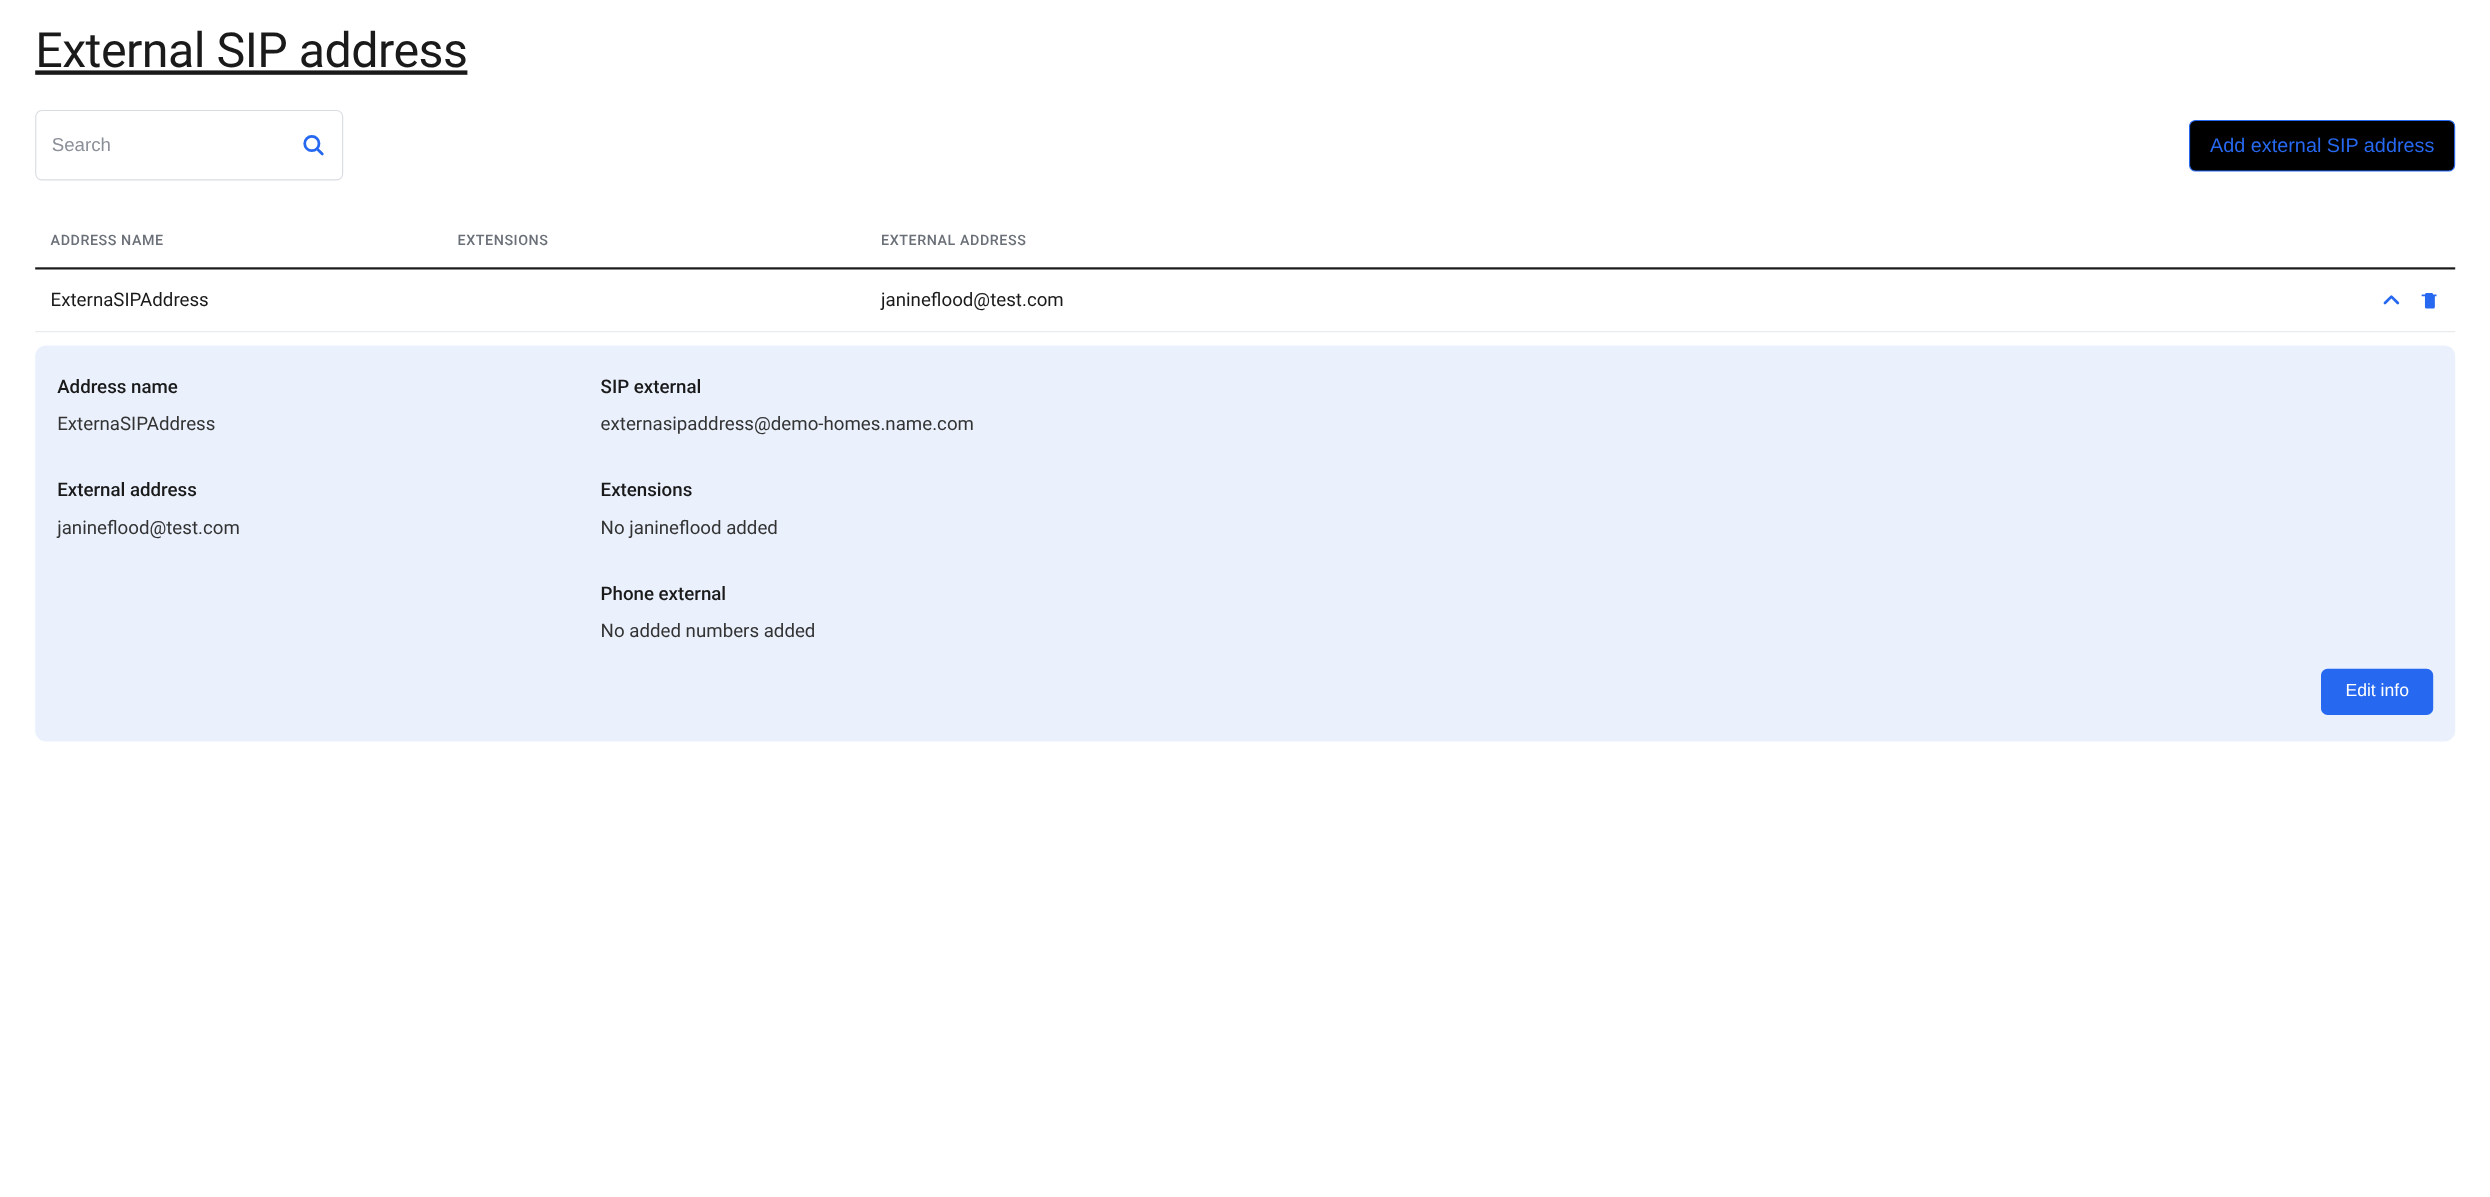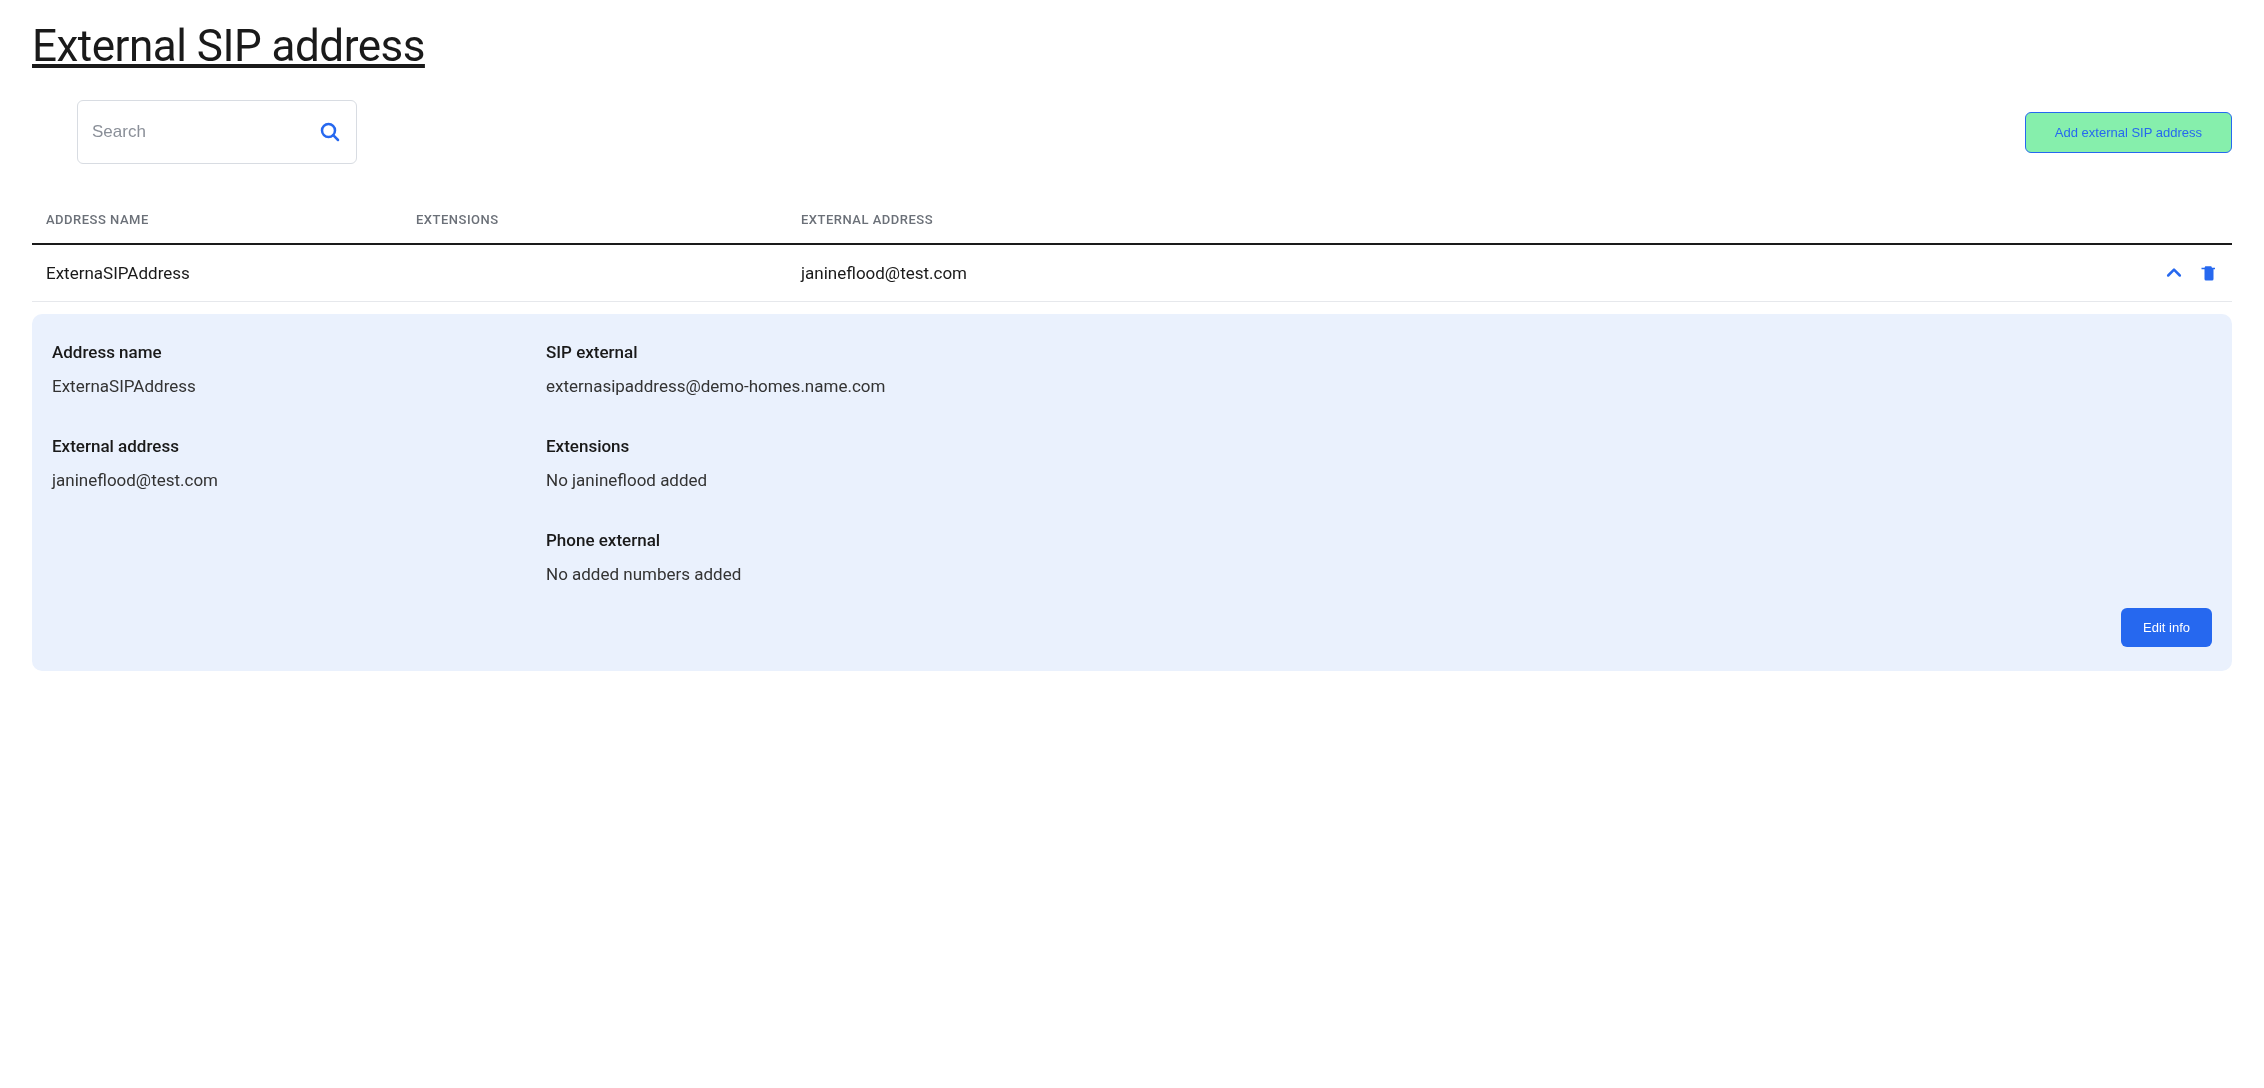--- a/index.html
+++ b/index.html
@@ -15,21 +15,20 @@
       color: #1a1a1a;
       margin-bottom: 28px;
       letter-spacing: -0.5px;
       text-decoration: underline;
     }
     .toolbar {
       display: flex;
       justify-content: space-between;
       align-items: center;
       margin-bottom: 48px;
-      margin-left: 45px;
     }
     .search-wrap {
       position: relative;
       width: 280px;
       border: 1px solid #d8dce2;
       border-radius: 6px;
       height: 64px;
       display: flex;
       align-items: center;
       padding: 0 14px;
@@ -43,23 +42,23 @@
       background: transparent;
     }
     .search-input::placeholder { color: #8a8f98; }
     .search-icon {
       color: #2668ef;
       display: inline-flex;
     }
     .add-btn {
       border: 1.5px solid #2668ef;
       color: #2668ef;
-      background: #86efac;
-      font-size: 13px;
-      padding: 12px 29px;
+      background: #000000;
+      font-size: 18px;
+      padding: 12px 18px;
       border-radius: 6px;
       cursor: pointer;
       font-weight: 400;
     }
     .table { width: 100%; }
     .thead {
       display: flex;
       padding: 0 14px 16px 14px;
       border-bottom: 2px solid #1a1a1a;
     }
@@ -113,21 +112,21 @@
     }
     .detail-actions {
       display: flex;
       justify-content: flex-end;
       margin-top: 24px;
     }
     .edit-btn {
       background: #2668ef;
       color: #fff;
       border: none;
-      font-size: 13px;
+      font-size: 16px;
       font-weight: 500;
       padding: 12px 22px;
       border-radius: 6px;
       cursor: pointer;
     }
   </style>
 </head>
 <body>
 
 <h1 class="page-title">External SIP address</h1>

